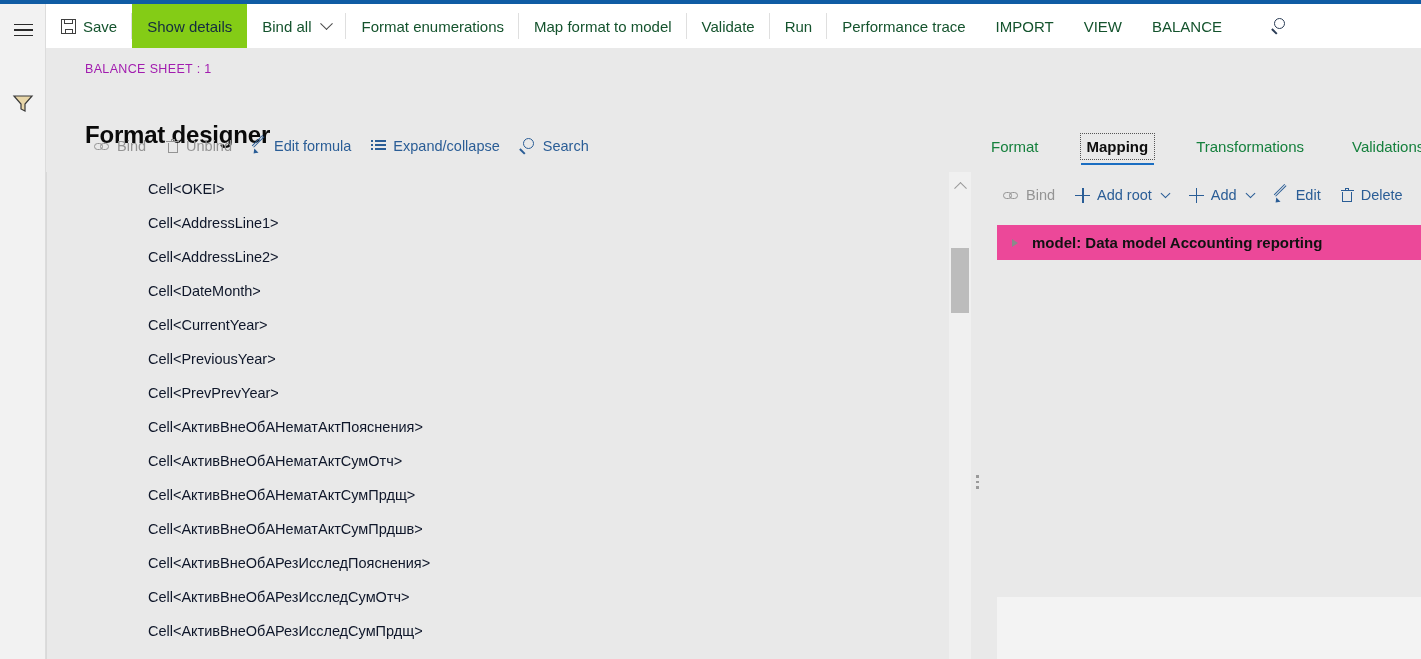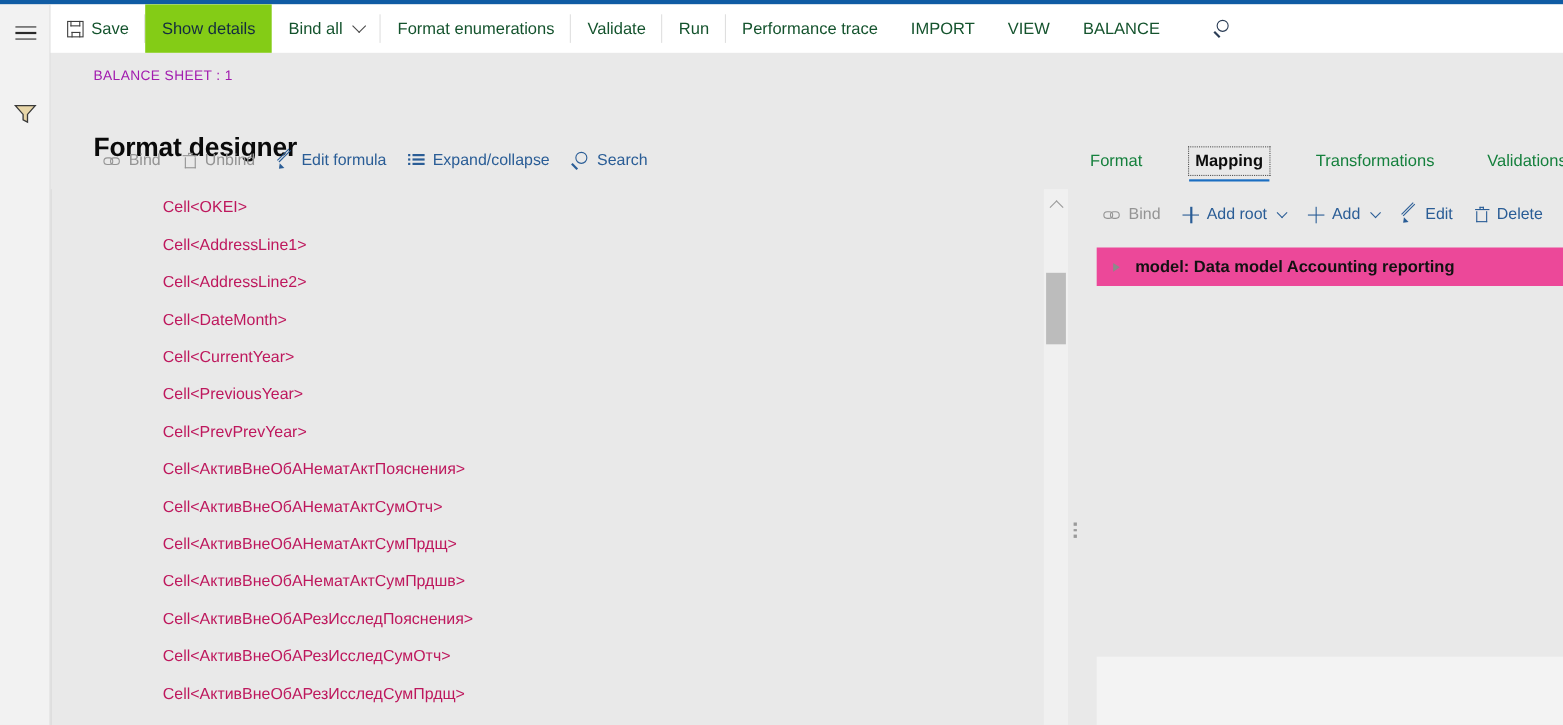--- a/index.html
+++ b/index.html
@@ -161,21 +161,21 @@
   .left-cmdbar { position: absolute; left: 84px; top: 133px; }
 
   
   .tree-panel {
     position: absolute; left: 46px; top: 172px; width: 925px; height: 487px;
     background: #e9e9e9; border-left: 1px solid #d9d9d9;
     overflow: hidden;
   }
   .tree-row {
     height: 34px; display: flex; align-items: center;
-    padding-left: 101px; font-size: 14.5px; color: #be185d;
+    padding-left: 101px; font-size: 14.5px; color: #0f172a;
     white-space: nowrap; cursor: pointer;
   }
 
   
   .vscroll {
     position: absolute; left: 949px; top: 172px; width: 22px; height: 487px;
     background: #f0f0f0;
   }
   .vscroll .arrow-up {
     position: absolute; left: 0; top: 4px; width: 22px; height: 18px;
@@ -267,20 +267,23 @@
     </div>
     <div class="tb-item active">
       <span>Show details</span>
     </div>
     <div class="tb-item sep">
       <span>Bind all</span>
       <span class="tb-caret"></span>
     </div>
     <div class="tb-item sep">
       <span>Format enumerations</span>
+    </div>
+    <div class="tb-item sep">
+      <span>Map format to model</span>
     </div>
     <div class="tb-item sep">
       <span>Validate</span>
     </div>
     <div class="tb-item sep">
       <span>Run</span>
     </div>
     <div class="tb-item">
       <span>Performance trace</span>
     </div>

